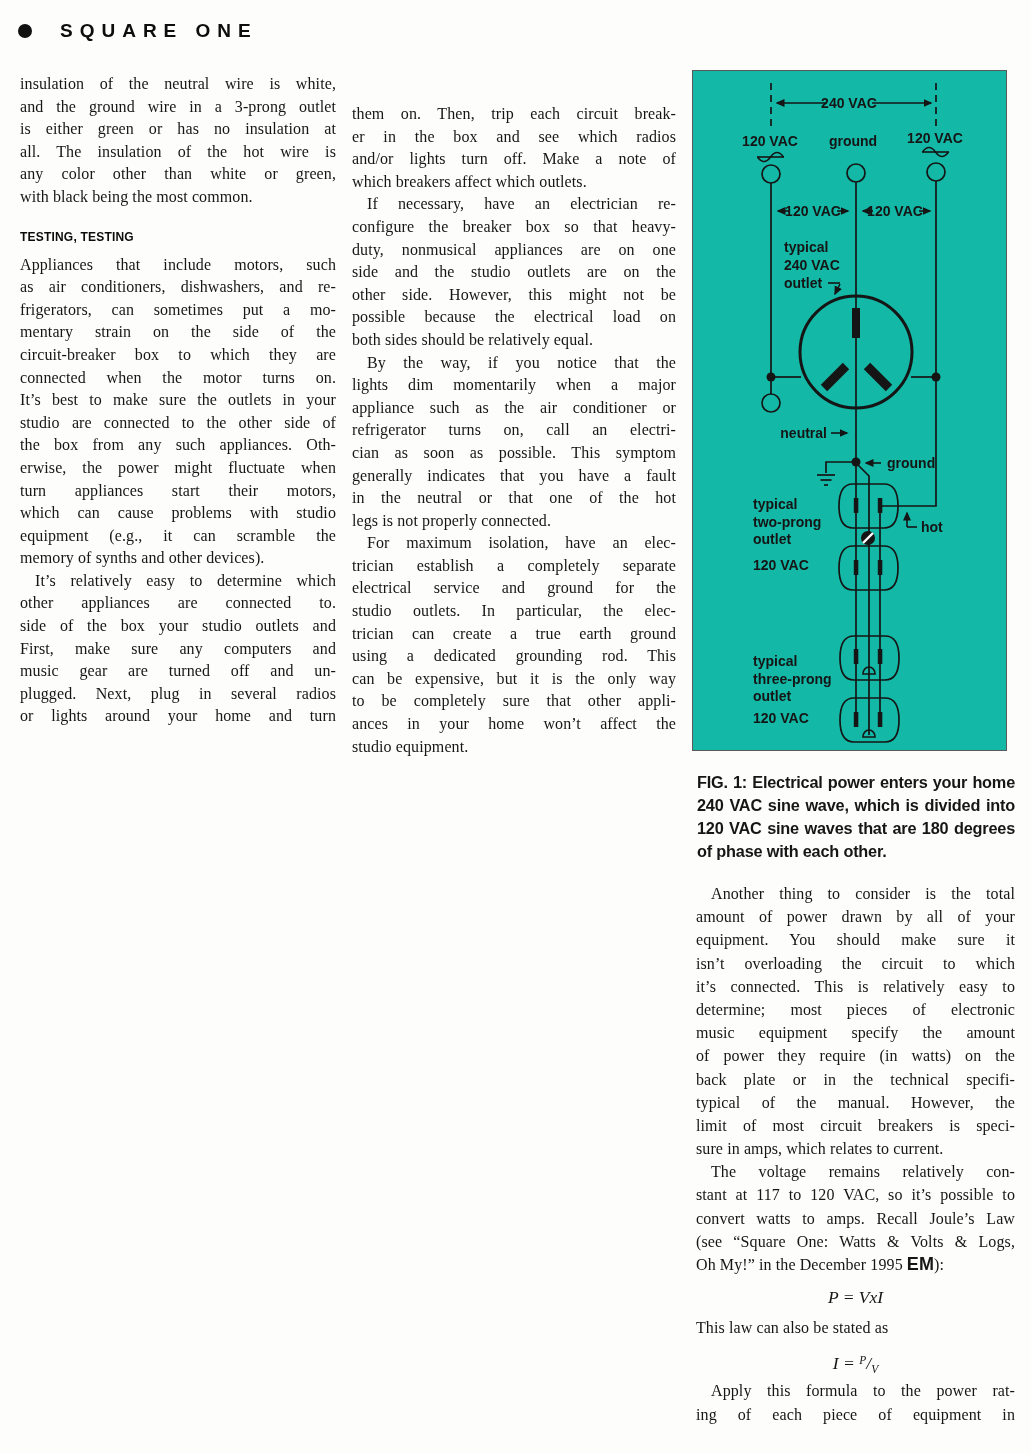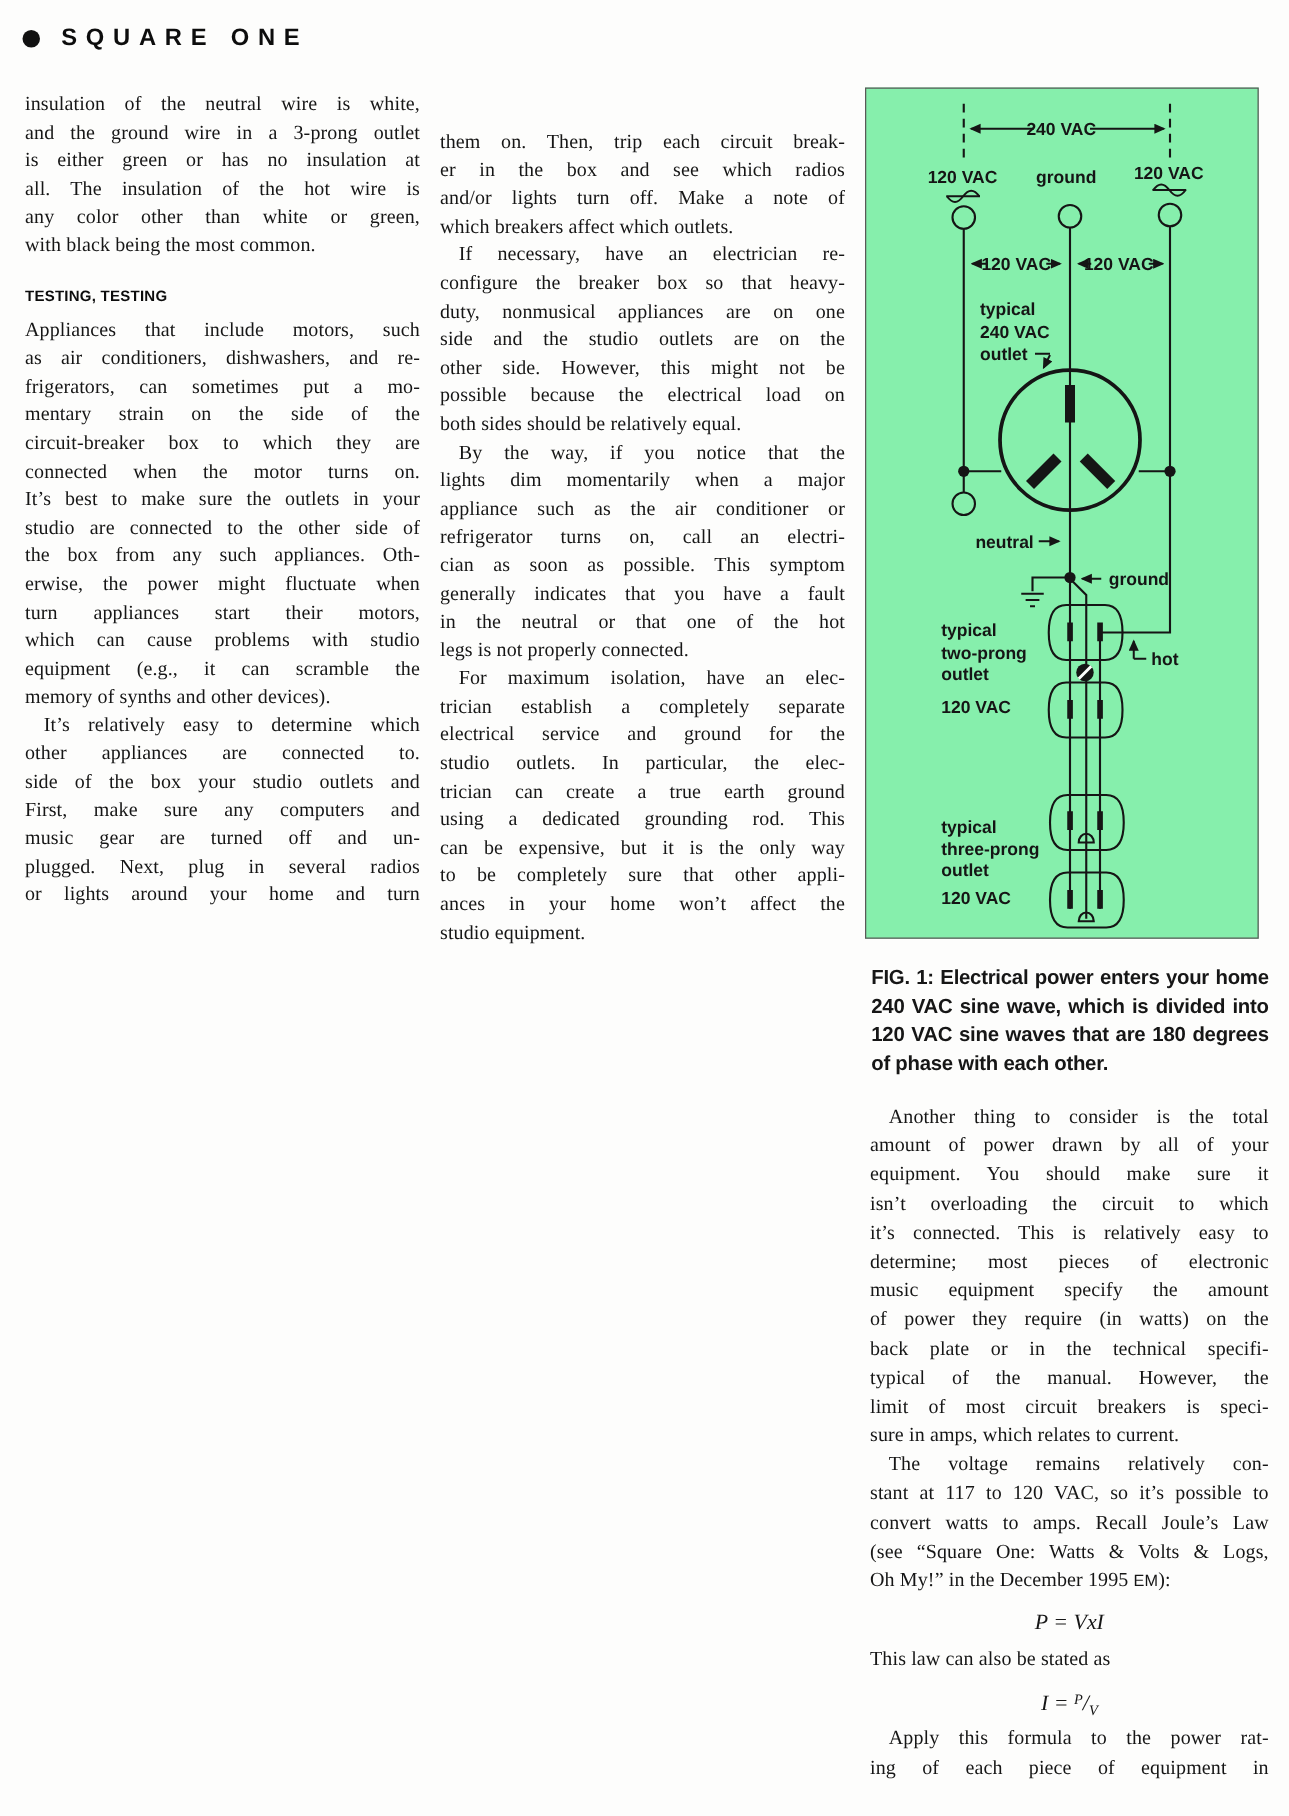--- a/index.html
+++ b/index.html
@@ -2,21 +2,21 @@
 <html><head>
 <meta charset="utf-8">
 <style>
   html,body{margin:0;padding:0;background:#e8e8e6;}
   .page{
     position:relative;width:1031px;height:1453px;margin:0 auto;
     background:#fdfdfc;color:#161616;overflow:hidden;
     font-family:"Liberation Serif",serif;
   }
   
-  .masthead{position:absolute;left:18px;top:20px;display:flex;align-items:center;gap:17px;}
+  .masthead{position:absolute;left:18px;top:20px;display:flex;align-items:center;gap:28px;}
   .bullet{width:14px;height:14px;border-radius:50%;background:#111;display:inline-block;}
   .masthead-title{
     font-family:"Liberation Sans",sans-serif;font-weight:bold;font-size:19px;
     letter-spacing:7px;color:#0d0d0d;
   }
   
   .col{position:absolute;}
   #col-left{left:20px;top:73px;width:316px;}
   #col-mid{left:352px;top:63px;width:324px;margin-top:40px;}
   #col-right{left:696px;top:882px;width:319px;}
@@ -25,31 +25,31 @@
     text-align:justify;text-align-last:justify;overflow:hidden;
     letter-spacing:0.1px;
   }
   #col-right .line{height:23.2px;line-height:23.2px;}
   .line.end{text-align-last:left;}
   .line.ind{text-indent:15px;}
   .h2{
     font-family:"Liberation Sans",sans-serif;font-weight:bold;font-size:12px;
     margin:16px 0 5px;letter-spacing:0.2px;color:#0c0c0c;height:24px;line-height:24px;
   }
-  .bold-sans{font-family:"Liberation Sans",sans-serif;font-weight:normal;font-size:13px;}
+  .bold-sans{font-family:"Liberation Sans",sans-serif;font-weight:bold;font-size:18px;}
   .formula{
     text-align:center;font-size:17.5px;margin:10px 0 8px;height:22px;line-height:22px;
   }
   .formula i{font-style:italic;}
   .formula sup{font-size:11.5px;vertical-align:5px;}
   .formula sub{font-size:11.5px;vertical-align:-4px;}
   
   #figure-box{
     position:absolute;left:692px;top:70px;width:313px;height:679px;
-    border:1.5px solid #5a5a58;background:#86efac;
+    border:1.5px solid #5a5a58;background:#14b8a6;
   }
   #caption{position:absolute;left:697px;top:771px;width:318px;}
   #caption .line{
     font-family:"Liberation Sans",sans-serif;font-weight:bold;font-size:16.3px;
     height:23.1px;line-height:23.1px;letter-spacing:-0.2px;
   }
   .w{stroke:#151515;stroke-width:1.7;fill:none;}
   .thin{stroke-width:1.6;}
   .thick{stroke-width:3;}
   .dot{fill:#151515;stroke:none;}

